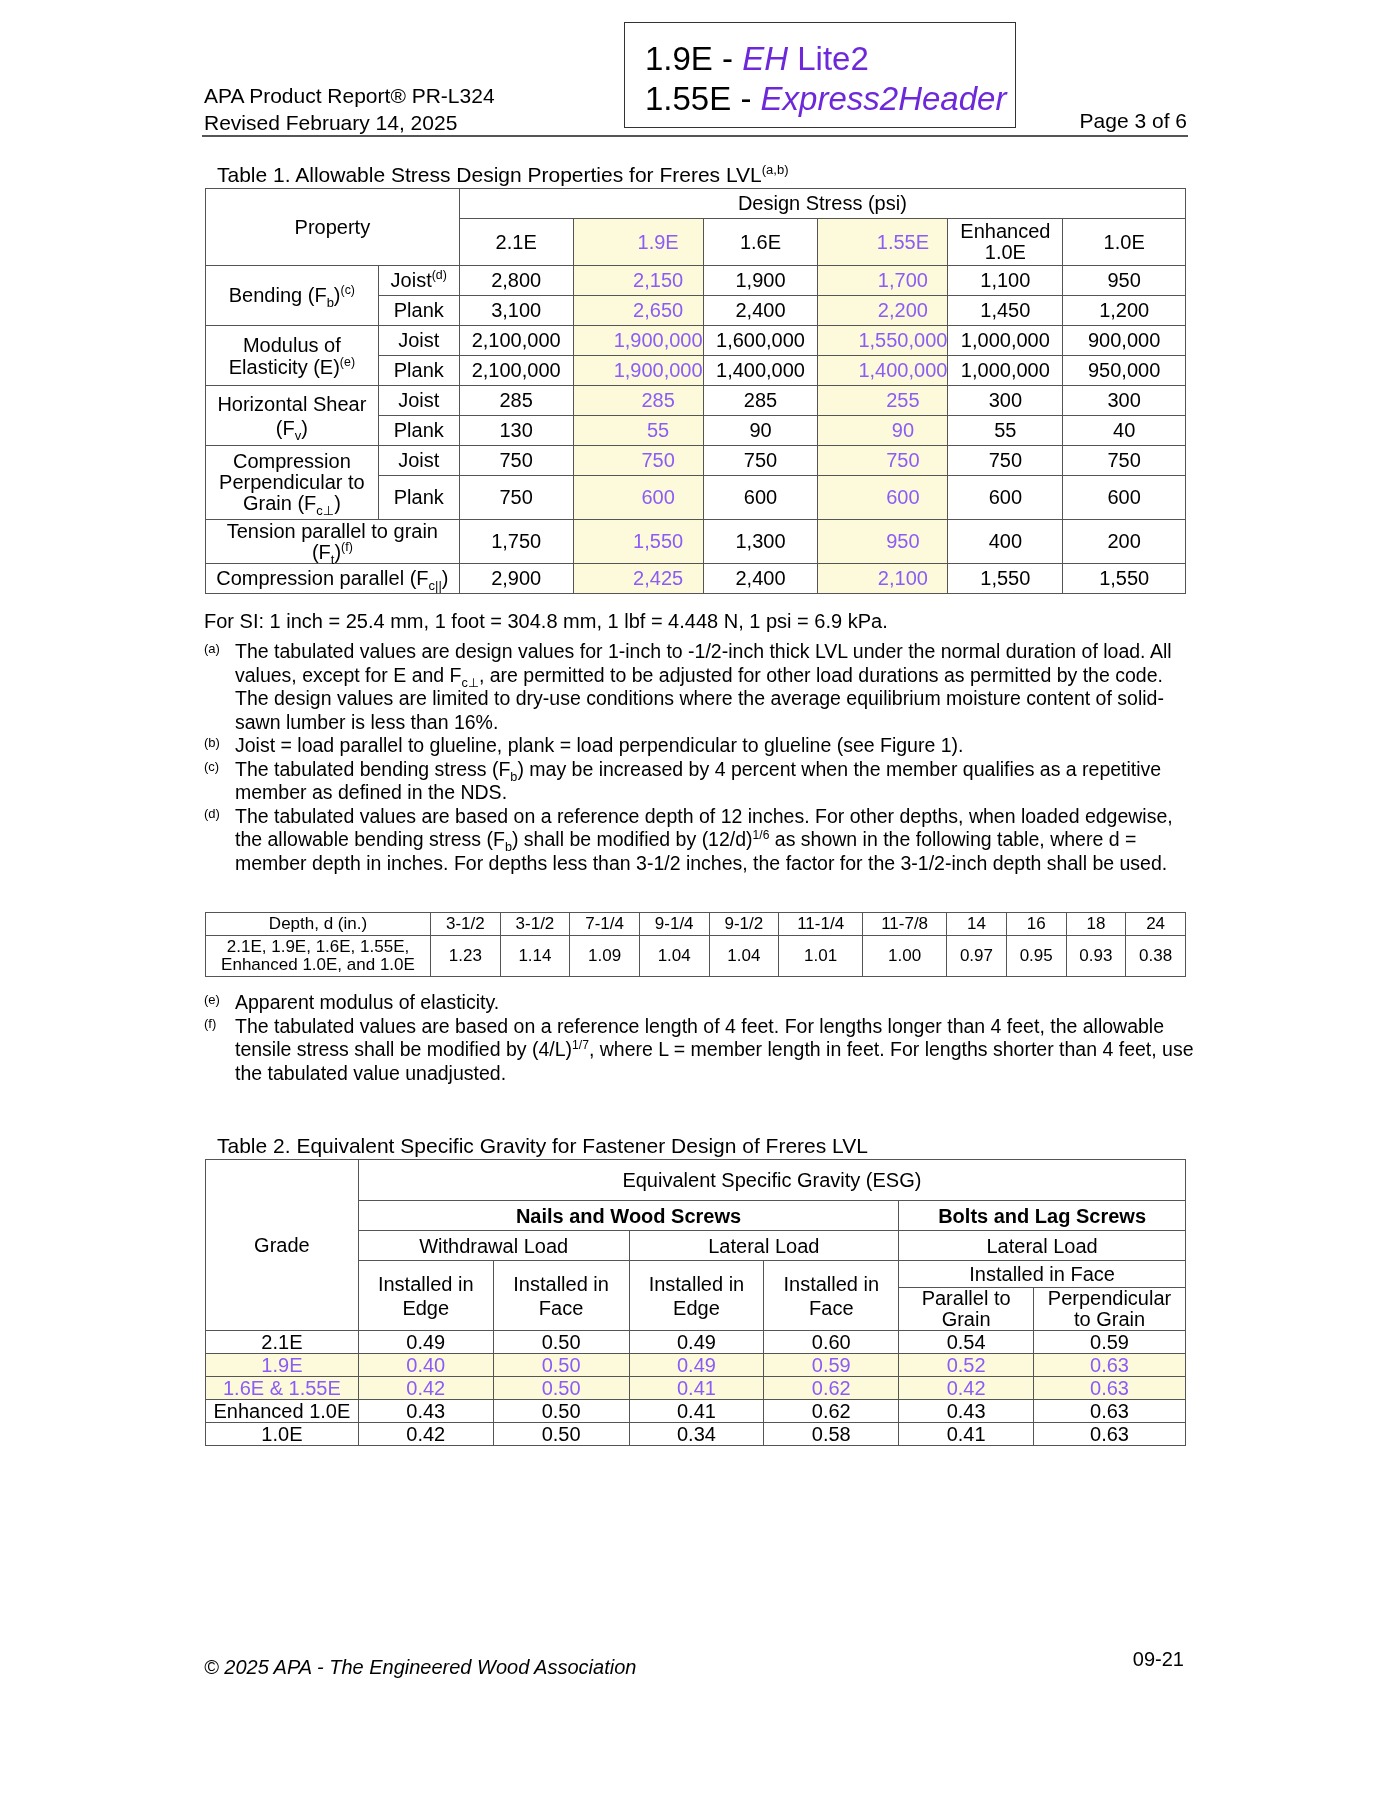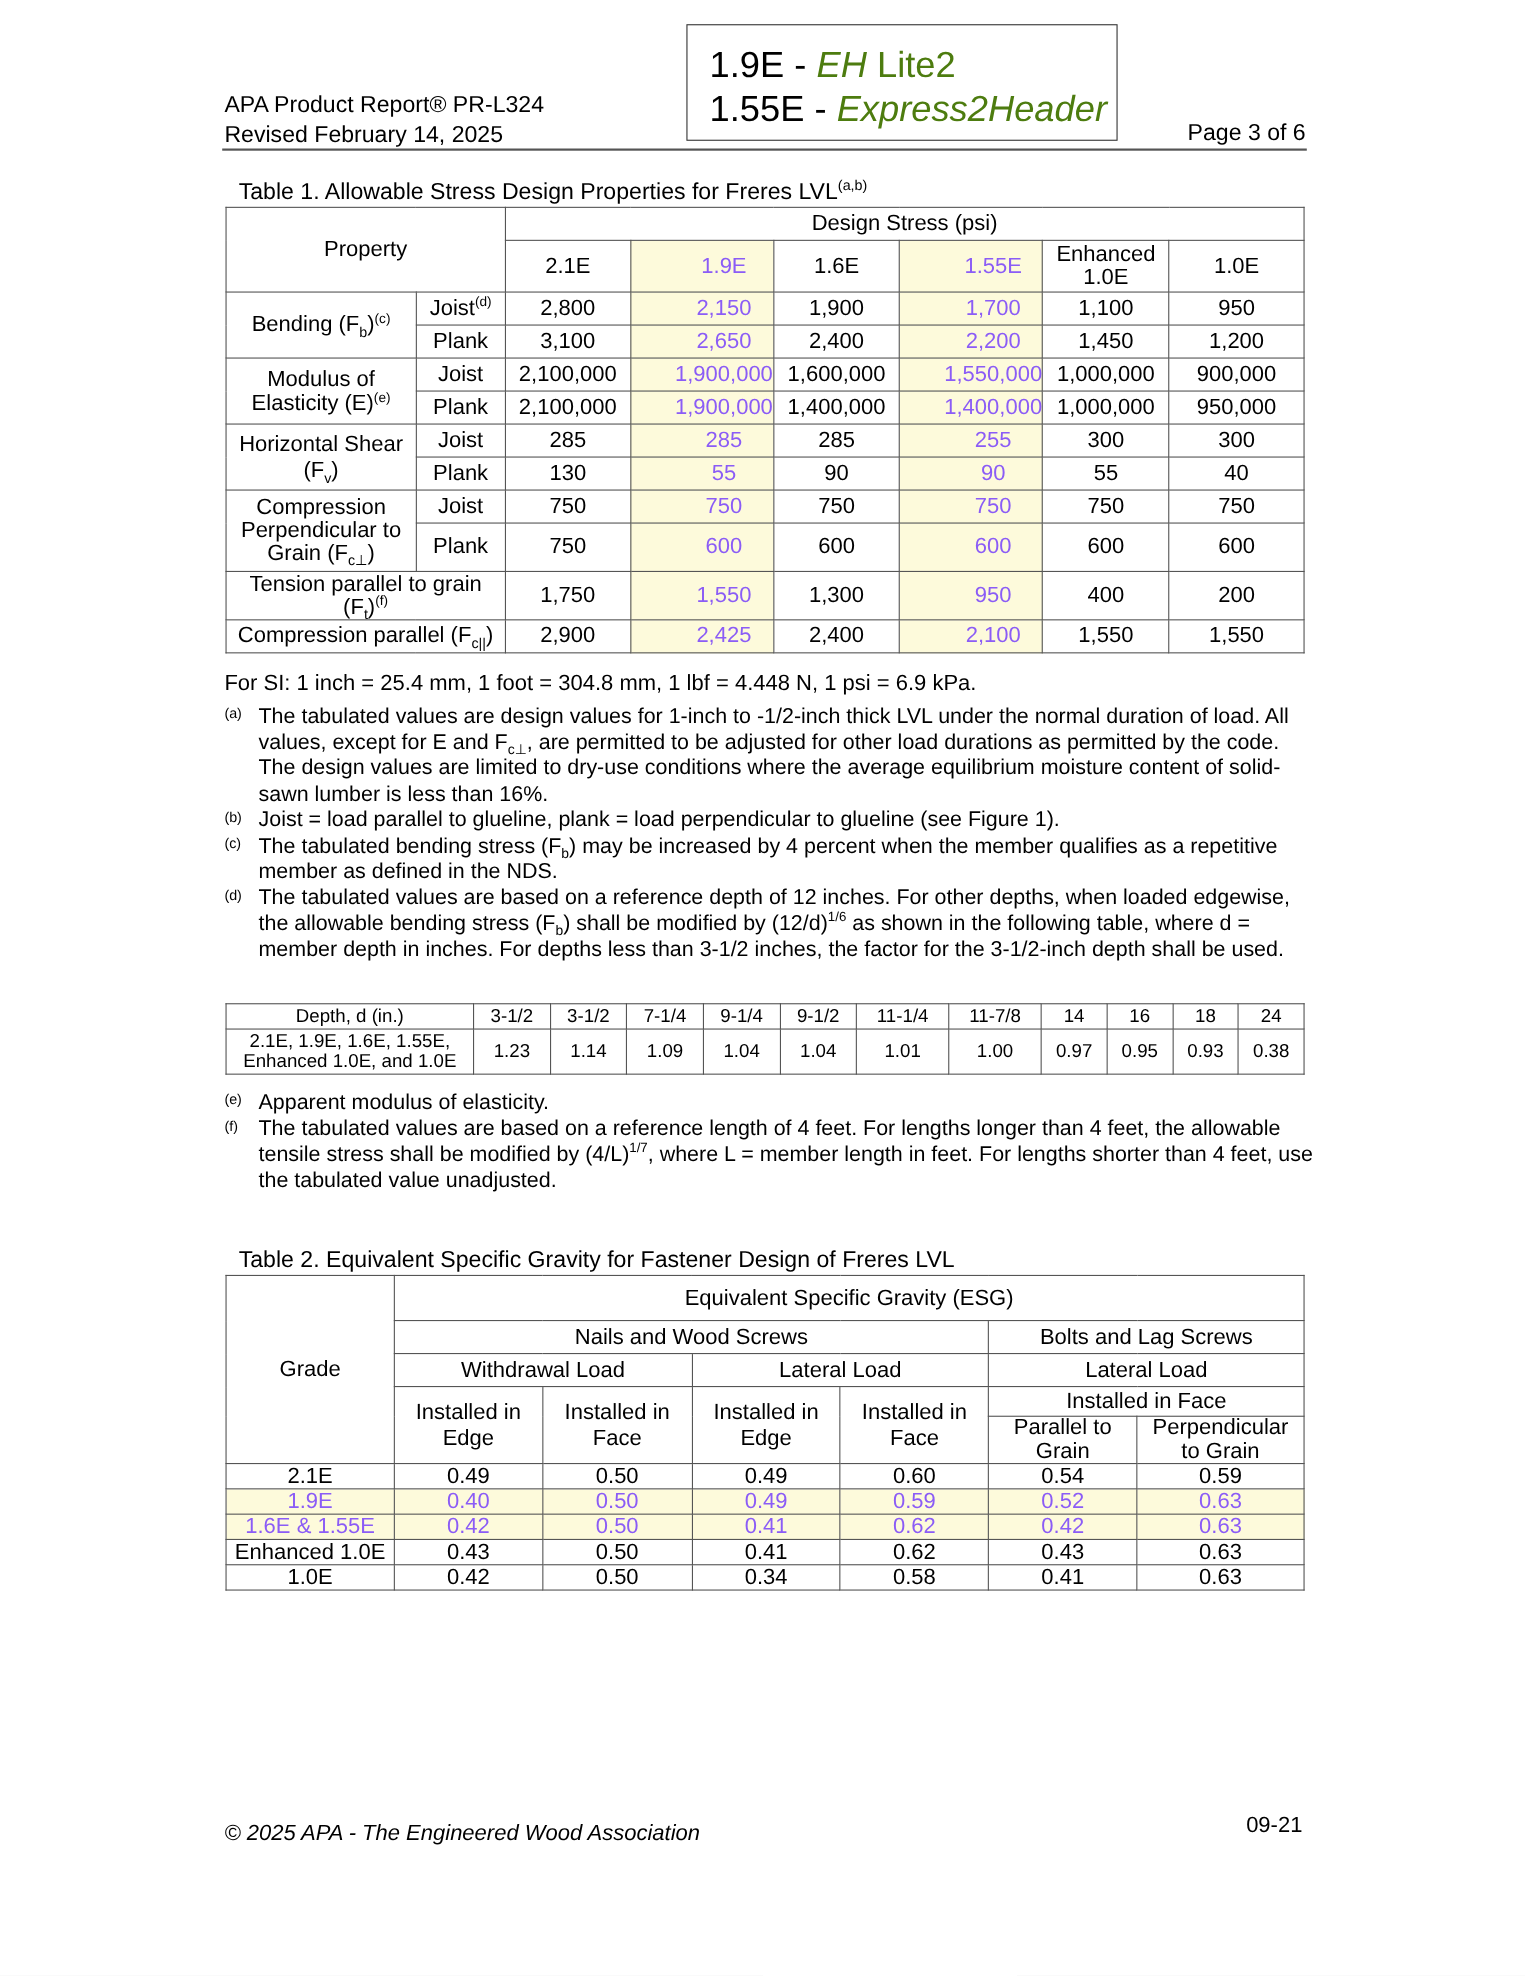--- a/index.html
+++ b/index.html
@@ -1,20 +1,20 @@
 <!DOCTYPE html>
 <html><head>
 <meta charset="utf-8">
 <style>
   html, body { margin:0; padding:0; background:#f7f7f7; }
   body { width:1388px; height:1796px; position:relative; font-family:"Liberation Sans", sans-serif; color:#000; }
   .page { position:absolute; left:0; top:0; width:1388px; height:1796px; background:#fff; }
   .hdr-left { position:absolute; left:204px; top:82px; font-size:21px; line-height:27px; }
   .hdr-box { position:absolute; left:624px; top:22px; width:392px; height:106px; border:1.5px solid #333; box-sizing:border-box; padding:16px 0 0 20px; font-size:33px; line-height:40px; }
-  .hdr-box .brand { color:#4d7c0f; font-style:italic; }
+  .hdr-box .brand { color:#6d28d9; font-style:italic; }
   .hdr-box .brand .up { font-style:normal; }
   .hdr-right { position:absolute; right:201px; top:109px; font-size:21px; }
   .hdr-rule { position:absolute; left:202px; top:135px; width:986px; height:2px; background:#555; }
 
   .caption { position:absolute; left:204px; font-size:21px;margin-left:13px; }
   sup { font-size:0.62em; vertical-align:super; line-height:0; }
   sub { font-size:0.65em; vertical-align:sub; line-height:0; }
 
   table { border-collapse:collapse; position:absolute; font-size:20px; }
   td, th { border:1.5px solid #555; text-align:center; font-weight:normal; padding:0; }
@@ -31,21 +31,21 @@
   .note .mk { width:31px; flex:none; font-size:13px; line-height:18px; }
   .note .tx { flex:1; }
 
   #t3 { left:205px; top:912px; width:981px; font-size:17px; }
   #t3 td { height:22px; line-height:18px; }
   #t3 .r2 td { height:40px; }
 
   #t2 { left:205px; top:1159px; width:981px; font-size:20px; }
   #t2 td { height:22px; line-height:22px; }
   #t2 .h1 td { height:40px; }
-  #t2 .h2 td { height:29px; }
+  #t2 .h2 td { height:29px;font-weight:bold; }
   #t2 .h3 td { height:29px; }
   #t2 .h4 td { height:26px; }
   #t2 .h5 td { height:40px; line-height:21px; }
 
   .footer-left { position:absolute; left:204px; top:1656px; font-size:20px; font-style:italic; }
   .footer-right { position:absolute; right:204px; top:1648px; font-size:20px; }
 </style>
 </head>
 <body>
 

